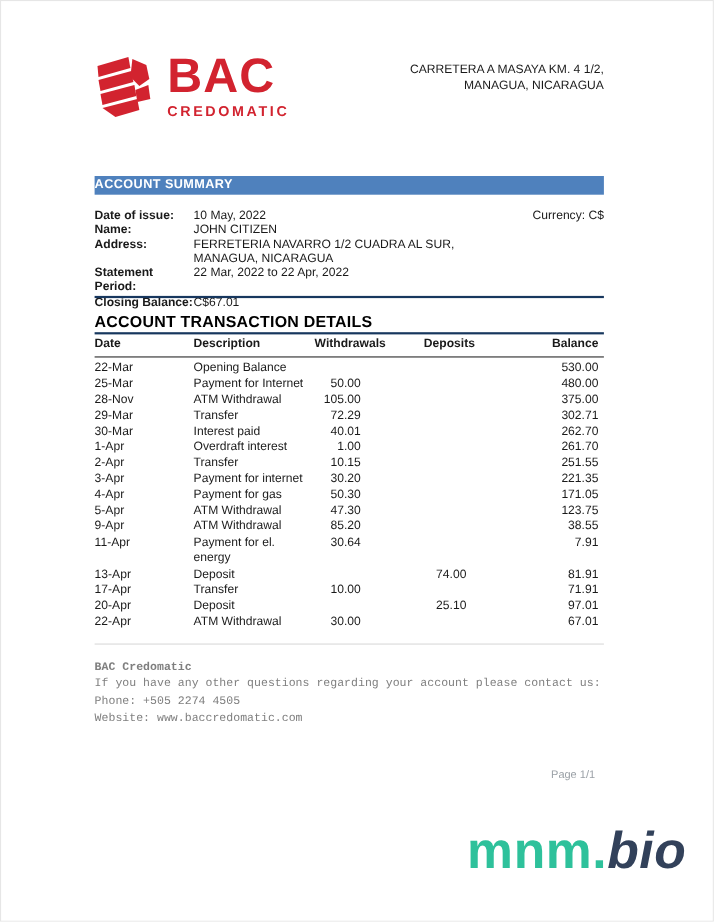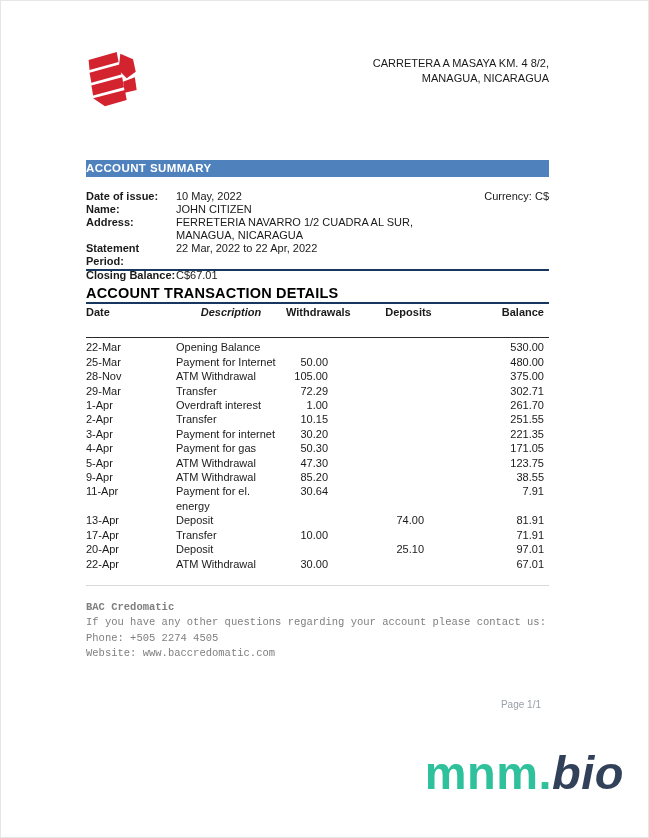--- a/index.html
+++ b/index.html
@@ -52,24 +52,24 @@
   
   .tx-title{
     position:absolute;left:85px;top:284px;width:463px;
     font-size:14.5px;font-weight:bold;letter-spacing:.2px;color:#000;
   }
   .tx-title-line{
     position:absolute;left:85px;top:301px;width:463px;height:2px;background:var(--navy);
   }
   .tx-table{position:absolute;left:85px;top:304px;width:463px;font-size:11px;}
   .t-row{display:grid;grid-template-columns:90px 110px 60px 125px 1fr;line-height:14.4px;}
-  .t-head{font-weight:bold;border-bottom:1px solid #2a2a2a;padding-bottom:18px;margin-bottom:2px;}
+  .t-head{font-weight:bold;border-bottom:1px solid #2a2a2a;padding-bottom:5px;margin-bottom:2px;}
   .c-date{text-align:left;}
   .c-desc{text-align:left;}
-  .t-head .c-desc{text-align:center;font-style:italic;}
+  .t-head .c-desc{}
   .t-head .c-wd,.t-head .c-dep{text-align:center;}
   .c-wd{text-align:right;padding-right:0;}
   .t-row:not(.t-head) .c-wd{padding-right:18px;text-align:right;}
   .c-dep{text-align:right;}
   .t-row:not(.t-head) .c-dep{padding-right:47px;}
   .c-bal{text-align:right;padding-right:5px;}
   
   .footer-divider{position:absolute;left:85px;top:584px;width:463px;height:1px;background:#d9d9d9;}
   .footer{position:absolute;left:85px;top:599px;width:463px;font-size:10.5px;line-height:15.4px;color:#7f7f7f;font-family:Liberation Mono, monospace;}
   .footer .f-company{font-weight:bold;}
@@ -94,24 +94,28 @@
     <svg class="logo-icon" viewBox="0 0 64 68" xmlns="http://www.w3.org/2000/svg">
       <g fill="#D2232F">
         <polygon points="4,12 35,3 37,14 5,23"></polygon>
         <polygon points="5,26 38,17 40,28 7,37"></polygon>
         <polygon points="7,40 41,31 43,42 9,51"></polygon>
         <polygon points="9,54 44,45 46,56 22,63"></polygon>
         <polygon points="39,5 53,11 56,25 46,32 37,23"></polygon>
         <polygon points="42,36 55,31 57,45 44,48"></polygon>
       </g>
     </svg>
+    <div class="logo-text">
+      <span class="logo-main">BAC</span>
+      <span class="logo-sub">CREDOMATIC</span>
+    </div>
   </div>
 
   <div class="bank-address">
-    <div>CARRETERA A MASAYA KM. 4 8/2,</div>
+    <div>CARRETERA A MASAYA KM. 4 1/2,</div>
     <div>MANAGUA, NICARAGUA</div>
   </div>
 
   <div class="summary-bar">ACCOUNT SUMMARY</div>
 
   <div class="summary-fields">
     <div class="sum-row">
       <span class="sum-label">Date of issue:</span>
       <span class="sum-value">10 May, 2022</span>
     </div>
@@ -174,20 +178,27 @@
           <span class="c-bal">375.00</span>
         </div>
         <div class="t-row">
           <span class="c-date">29-Mar</span>
           <span class="c-desc">Transfer</span>
           <span class="c-wd">72.29</span>
           <span class="c-dep"></span>
           <span class="c-bal">302.71</span>
         </div>
         <div class="t-row">
+          <span class="c-date">30-Mar</span>
+          <span class="c-desc">Interest paid</span>
+          <span class="c-wd">40.01</span>
+          <span class="c-dep"></span>
+          <span class="c-bal">262.70</span>
+        </div>
+        <div class="t-row">
           <span class="c-date">1-Apr</span>
           <span class="c-desc">Overdraft interest</span>
           <span class="c-wd">1.00</span>
           <span class="c-dep"></span>
           <span class="c-bal">261.70</span>
         </div>
         <div class="t-row">
           <span class="c-date">2-Apr</span>
           <span class="c-desc">Transfer</span>
           <span class="c-wd">10.15</span>

